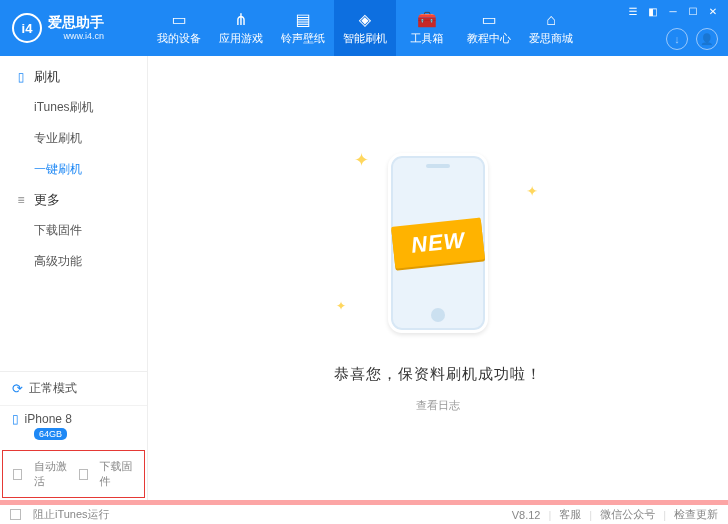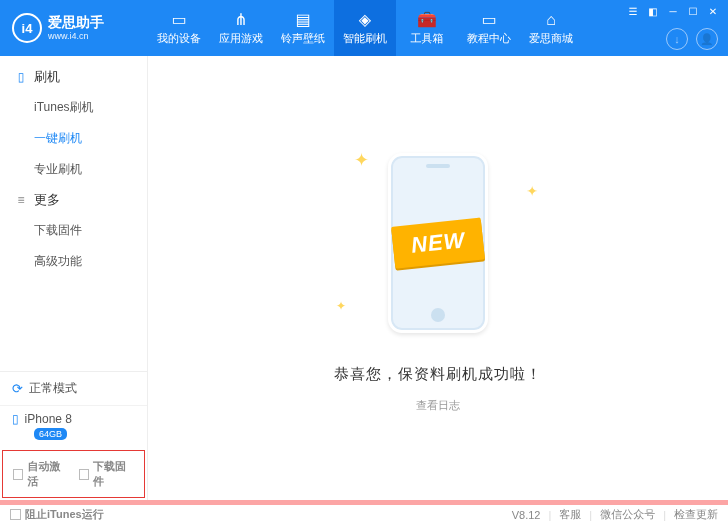--- a/index.html
+++ b/index.html
@@ -1,20 +1,20 @@
 <!DOCTYPE html>
 <html><head>
 <meta charset="utf-8">
 <style>
   * { box-sizing: border-box; margin: 0; padding: 0; font-family: "Microsoft YaHei", Arial, sans-serif; }
   html, body { width: 728px; height: 524px; overflow: hidden; background: #fff; }
 
   
   .header { background: #1e88f5; height: 56px; display: flex; align-items: center; color: #fff; position: relative; }
-  .brand { display: flex; align-items: center; padding-left: 12px; width: 148px; }
+  .brand { display: flex; align-items: center; padding-left: 12px; width: 148px; text-align: right; }
   .brand-logo { width: 30px; height: 30px; border: 2px solid #fff; border-radius: 50%; display: flex; align-items: center; justify-content: center; font-size: 13px; font-weight: bold; }
   .brand-text { margin-left: 6px; }
   .brand-title { font-size: 14px; font-weight: bold; line-height: 1.1; }
   .brand-sub { font-size: 9px; opacity: 0.9; }
   .nav { display: flex; height: 100%; }
   .nav-item { width: 62px; display: flex; flex-direction: column; align-items: center; justify-content: center; font-size: 11px; cursor: pointer; }
   .nav-item .icon { font-size: 16px; margin-bottom: 2px; }
   .nav-item.active { background: #0d6fe0; }
   .header-right { position: absolute; right: 8px; top: 4px; display: flex; gap: 6px; align-items: center; }
   .win-btn { width: 14px; height: 14px; color: #fff; font-size: 10px; display: flex; align-items: center; justify-content: center; cursor: pointer; }
@@ -30,21 +30,21 @@
   .side-group-header.gray .gh-icon { color: #888; }
   .side-item { padding: 7px 10px 7px 34px; font-size: 12px; color: #555; cursor: pointer; }
   .side-item.active { color: #1e88f5; }
   .side-bottom { border-top: 1px solid #eee; }
   .status-row { display: flex; align-items: center; padding: 8px 12px; font-size: 12px; color: #555; border-bottom: 1px solid #f2f2f2; }
   .status-row .s-icon { color: #1e88f5; margin-right: 6px; font-size: 13px; }
   .badge { display: inline-block; background: #1e88f5; color: #fff; border-radius: 5px; font-size: 9px; padding: 1px 5px; margin-left: 22px; margin-top: 2px; }
   .device-row { padding: 6px 12px 8px; font-size: 12px; color: #555; }
   .device-row .dev-head { display:flex; align-items:center; }
   .checks-row { padding: 8px 10px; border: 1px solid #e53935; display: flex; gap: 10px; font-size: 11px; color: #888; margin: 2px; }
-  .chk { display: flex; align-items: center; gap: 4px; font-weight: bold; }
+  .chk { display: flex; align-items: center; gap: 12px; }
   .chk-box { width: 11px; height: 11px; border: 1px solid #bbb; display:inline-block; }
 
   
   .main { flex: 1; background: #fff; display: flex; flex-direction: column; align-items: center; justify-content: center; position: relative; }
   .illus { width: 220px; height: 200px; position: relative; display:flex; align-items:center; justify-content:center; }
   .phone { width: 100px; height: 180px; background: #eaf3fb; border: 3px solid #fff; border-radius: 14px; box-shadow: 0 2px 4px rgba(0,0,0,0.1), inset 0 0 0 2px #d7e7f5; position: relative; }
   .phone:before { content:""; position:absolute; top:8px; left:50%; transform:translateX(-50%); width:24px; height:4px; background:#cbe0f0; border-radius:2px; }
   .phone:after { content:""; position:absolute; bottom:8px; left:50%; transform:translateX(-50%); width:14px; height:14px; background:#cbe0f0; border-radius:50%; }
   .ribbon { position: absolute; background: #ffb300; color:#fff; font-family: Arial Black, Arial, sans-serif; font-weight:900; font-size:22px; font-style:italic; padding: 8px 18px; transform: rotate(-6deg); letter-spacing:1px; border-radius:2px; box-shadow: 0 2px 0 #e09b00; }
   .sparkle { position:absolute; color:#ffd75e; font-size:18px; }
@@ -115,22 +115,22 @@
 </div>
 
 <div class="body">
   <div class="sidebar">
     <div class="side-content">
       <div class="side-group-header">
         <span class="gh-icon">▯</span>
         <span>刷机</span>
       </div>
       <div class="side-item">iTunes刷机</div>
+      <div class="side-item">专业刷机</div>
       <div class="side-item active">一键刷机</div>
-      <div class="side-item">专业刷机</div>
 
       <div class="side-group-header gray">
         <span class="gh-icon">≡</span>
         <span>更多</span>
       </div>
       <div class="side-item">下载固件</div>
       <div class="side-item">高级功能</div>
     </div>
 
     <div class="side-bottom">

